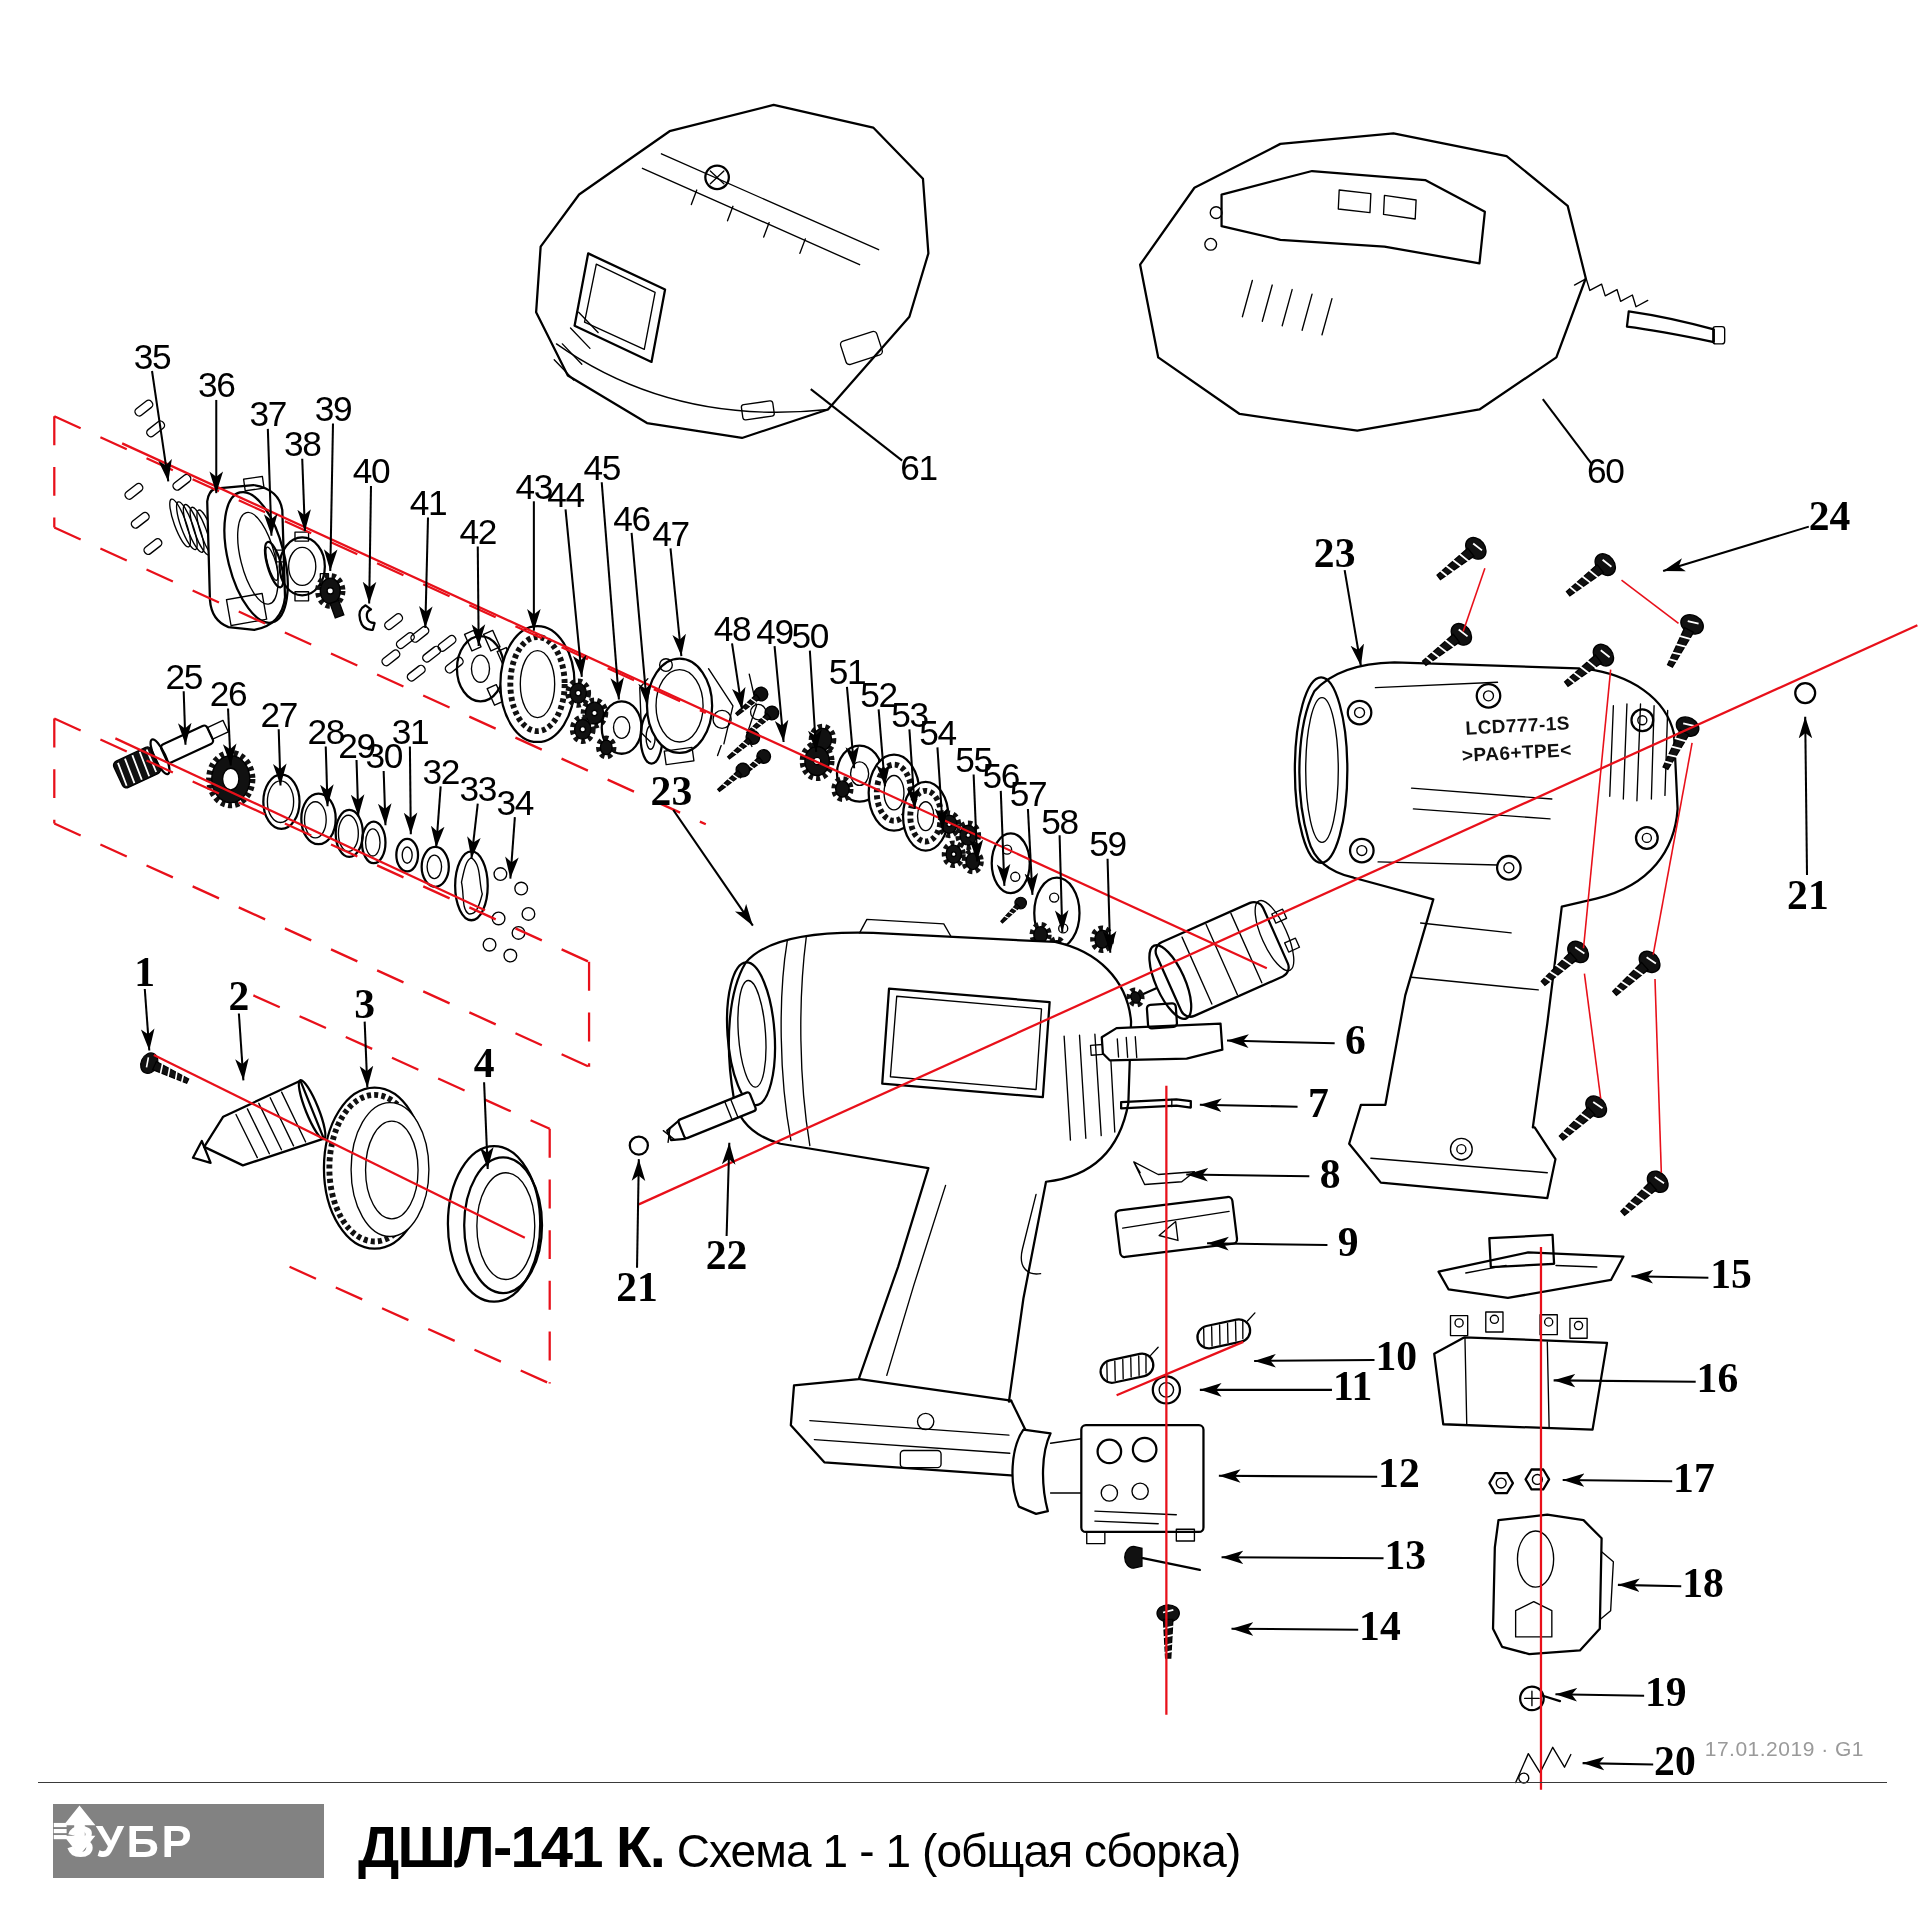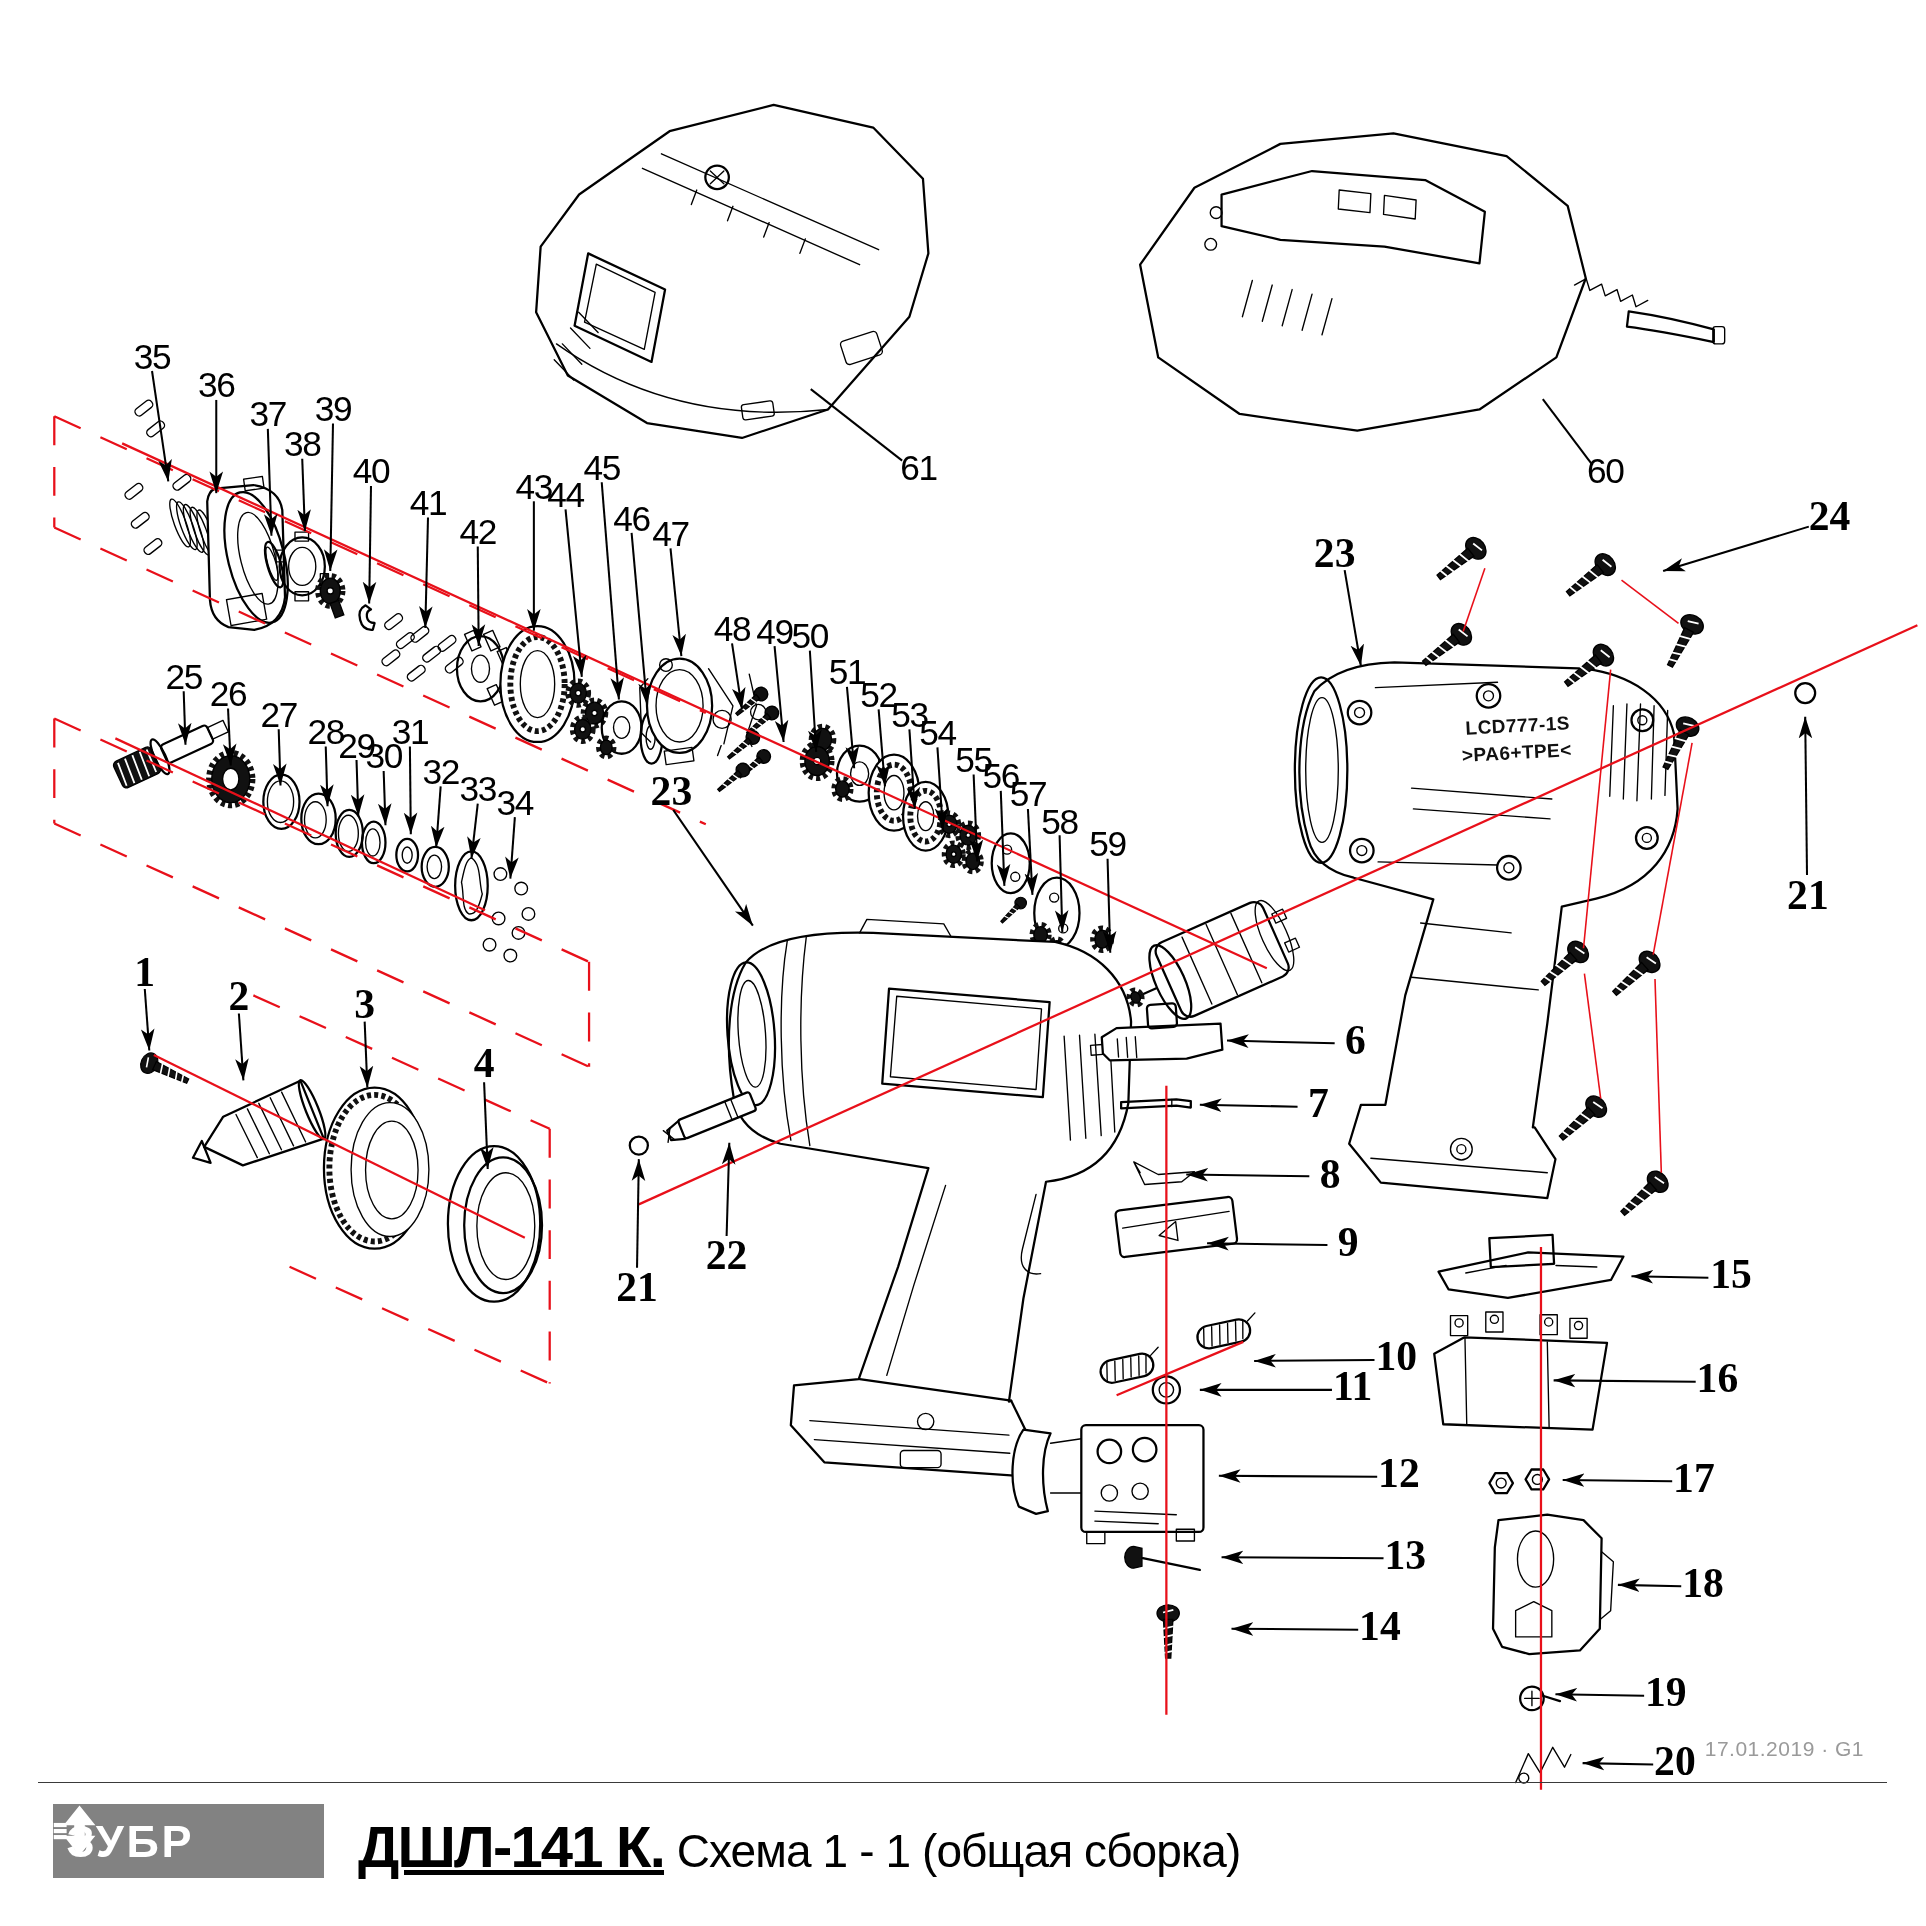--- a/index.html
+++ b/index.html
@@ -22,21 +22,21 @@
   .serif{font-family:"Liberation Serif",serif;font-weight:700;font-size:92px;}
   .sans{font-family:"Liberation Sans",sans-serif;font-weight:400;font-size:78px;letter-spacing:-3px;}
   .marking{font-family:"Liberation Sans",sans-serif;font-weight:700;font-size:42px;fill:#111;letter-spacing:1px;}
   
   .sep{position:absolute;left:38px;top:1782px;width:1849px;height:1.4px;background:#3a3a3a;}
   .date{position:absolute;right:62px;top:1737px;font-size:21px;color:#9a9a9a;letter-spacing:0.5px;margin-left:24px;}
   .logo{position:absolute;left:53px;top:1804px;width:271px;height:74px;background:var(--logoBg);
         display:flex;align-items:center;gap:9px;padding-left:13.6px;box-sizing:border-box;}
   .logo .brand{color:#fff;font-weight:700;font-size:45px;letter-spacing:2.7px;line-height:1;}
   .titlebar{position:absolute;left:358px;top:1818px;display:flex;align-items:baseline;color:#000;}
-  .model{font-size:58px;font-weight:700;letter-spacing:-1.8px;line-height:1;text-decoration:underline;}
+  .model{font-size:58px;font-weight:700;letter-spacing:-1.8px;line-height:1;}
   .schema{font-size:46px;font-weight:400;letter-spacing:-0.9px;margin-left:12.7px;line-height:1;text-align:center;}
 </style>
 </head>
 <body>
 
 <div id="page">
 
 <svg id="art" width="1926" height="1926" viewBox="0 0 4257 4257">
   <defs>
     <marker id="ah" markerUnits="userSpaceOnUse" markerWidth="52" markerHeight="36" refX="48" refY="18" orient="auto">

